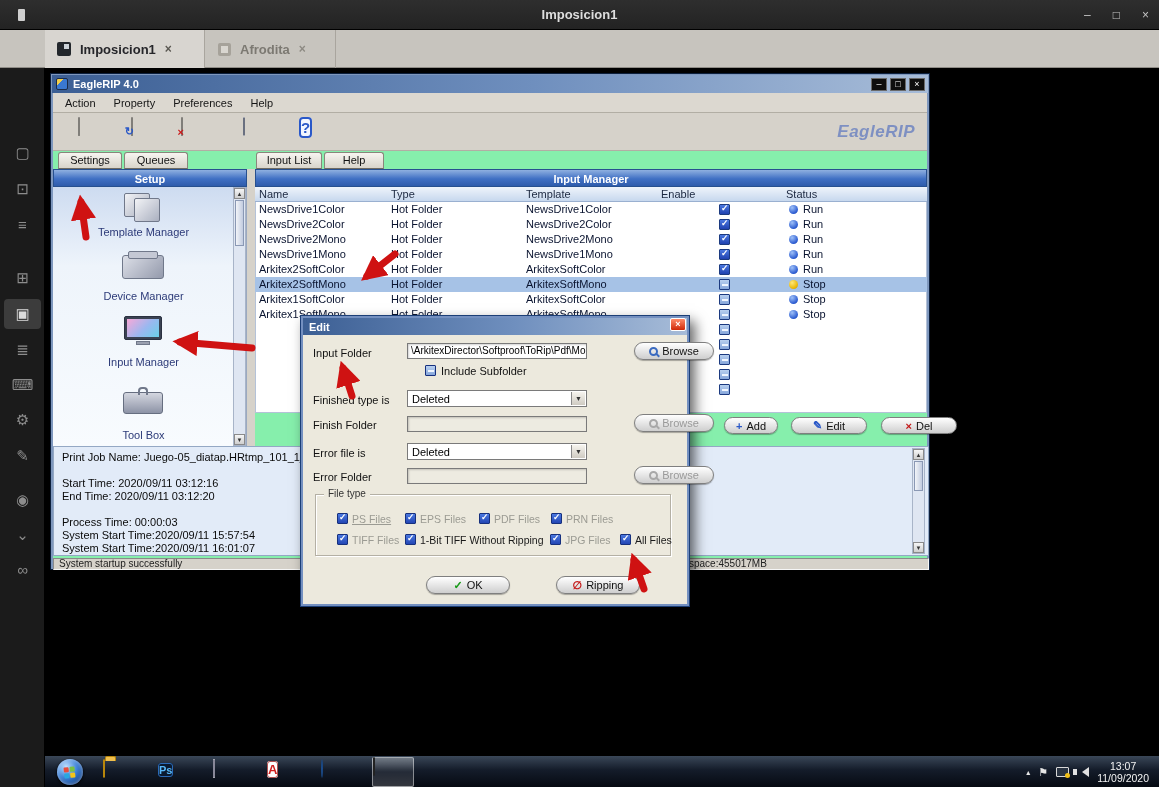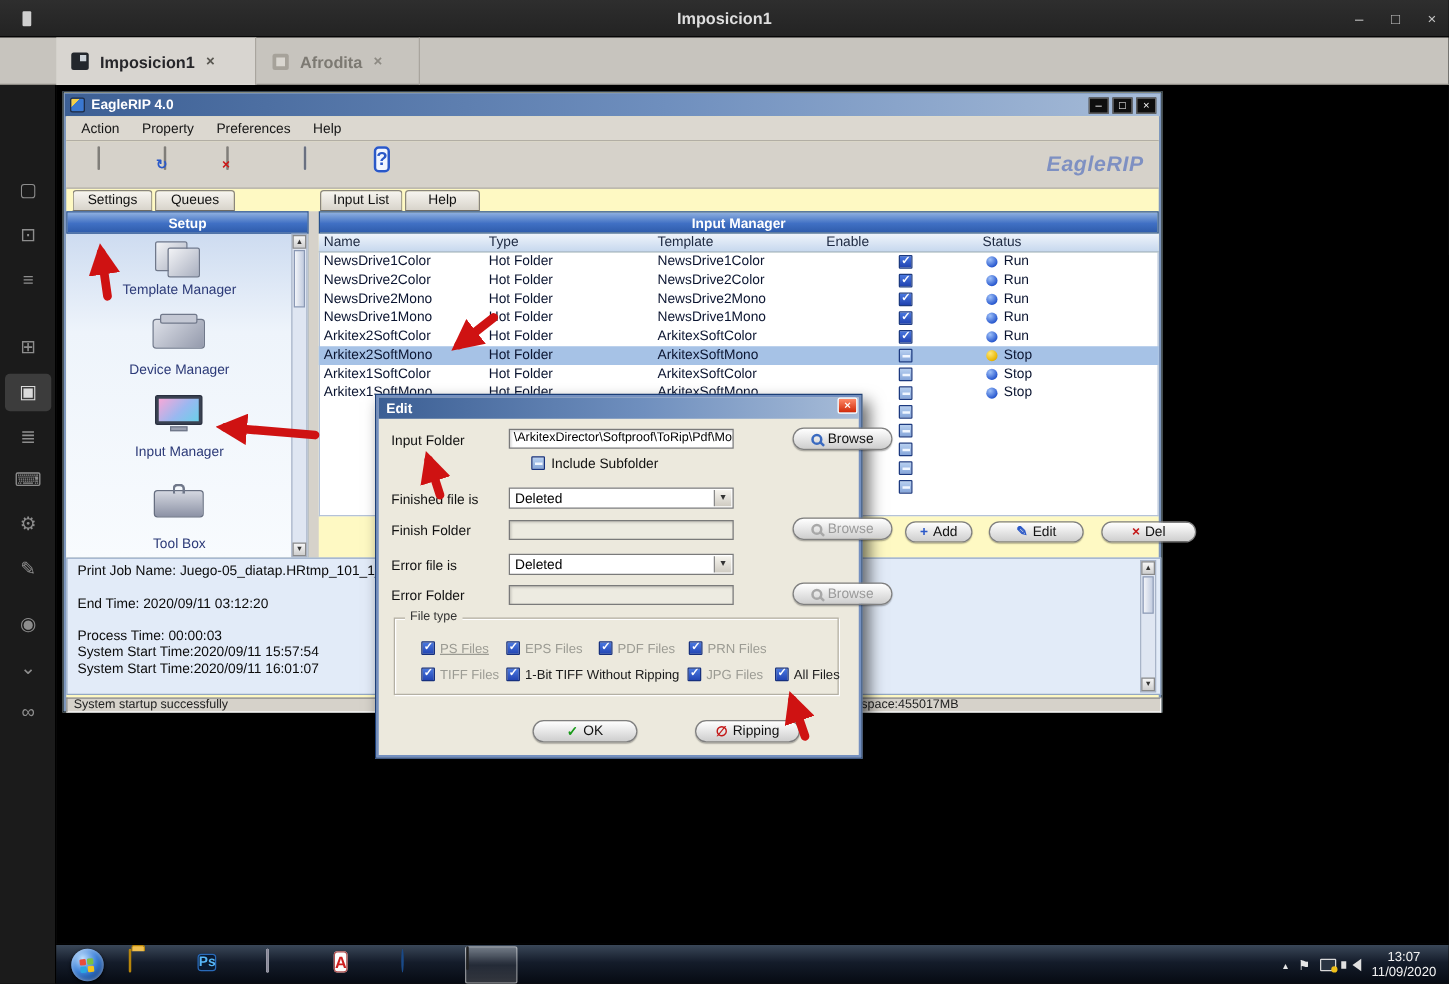--- a/index.html
+++ b/index.html
@@ -31,21 +31,21 @@
 
   .side { position:absolute; left:0; top:68px; width:45px; height:719px; background:#1b1b1b;
     border-right:1px solid #000; z-index:3; }
   .sic { position:absolute; left:0; width:45px; height:30px; text-align:center; line-height:30px;
     font-size:15px; color:#8d8d8d; }
   .sic.active { left:4px; width:37px; background:#3c3c3c; border-radius:4px; color:#dadada; }
 
   .desktop { position:absolute; left:45px; top:68px; width:1114px; height:687px; background:#000; z-index:1; }
 
   
-  .rip { position:absolute; left:50px; top:73px; width:880px; height:497px; background:#fef9c3;
+  .rip { position:absolute; left:50px; top:73px; width:880px; height:497px; background:#86efac;
     border:1px solid #0c1f3c; box-shadow: inset 0 0 0 2px #7e97bd, 3px 4px 10px rgba(0,0,0,.55); z-index:2; }
   .rip-tb { position:absolute; left:1px; top:1px; right:1px; height:18px;
     background:linear-gradient(90deg,#3c5f94,#6f8fbe 55%,#a7bcd8); display:flex; align-items:center; }
   .ripico { width:12px; height:12px; margin:0 5px 0 4px;
     background:linear-gradient(135deg,#f4cf48 0 32%,#3a78d0 32% 100%); border:1px solid #1c2c48; border-radius:2px; }
   .rip-title { color:#fff; font-size:11px; font-weight:bold; flex:1; }
   .rip-btns { display:flex; margin-right:3px; }
   .wb { width:16px; height:13px; background:#0e0e0e; border:1px solid #6a6a6a; color:#fff;
     font-size:9px; line-height:11px; text-align:center; margin-left:3px; }
 
@@ -413,20 +413,21 @@
       <span>Edit</span>
     </div>
     <div class="pill" style="left:793px; top:343px; width:76px; height:17px;">
       <span class="pic red">×</span>
       <span>Del</span>
     </div>
 
     <div class="log">
       <div class="logline">Print Job Name: Juego-05_diatap.HRtmp_101_1_</div>
       <div class="logline"></div>
+      <div class="logline">Start Time: 2020/09/11 03:12:16</div>
       <div class="logline">End Time: 2020/09/11 03:12:20</div>
       <div class="logline"></div>
       <div class="logline">Process Time: 00:00:03</div>
       <div class="logline">System Start Time:2020/09/11 15:57:54</div>
       <div class="logline">System Start Time:2020/09/11 16:01:07</div>
     </div>
     <div class="vscroll" style="left:861px; top:374px; height:106px;">
       <span class="varrow" style="top:0;">▲</span>
       <span class="vthumb" style="top:12px; height:30px;"></span>
       <span class="varrow" style="bottom:0;">▼</span>
@@ -448,21 +449,21 @@
     <span class="dlabel" style="left:12px; top:31px;">Input Folder</span>
     <div class="field" style="left:106px; top:27px; width:180px;">\ArkitexDirector\Softproof\ToRip\Pdf\Mono</div>
     <div class="pill" style="left:296px; top:26px; width:80px; height:18px;">
       <span class="mag"></span>
       <span>Browse</span>
     </div>
 
     <span class="cbx off" style="left:124px; top:49px;"></span>
     <span class="dlabel" style="left:140px; top:49px;">Include Subfolder</span>
 
-    <span class="dlabel" style="left:12px; top:78px;">Finished file is</span>
+    <span class="dlabel" style="left:12px; top:78px;">Finished type is</span>
     <div class="combo" style="left:106px; top:74px; width:180px;">
       <span class="cval">Deleted</span>
       <span class="darr">▼</span>
     </div>
 
     <span class="dlabel" style="left:12px; top:103px;">Finish Folder</span>
     <div class="field disabled" style="left:106px; top:100px; width:180px;"></div>
     <div class="pill disabled" style="left:296px; top:98px; width:80px; height:18px;">
       <span class="mag"></span>
       <span>Browse</span>

